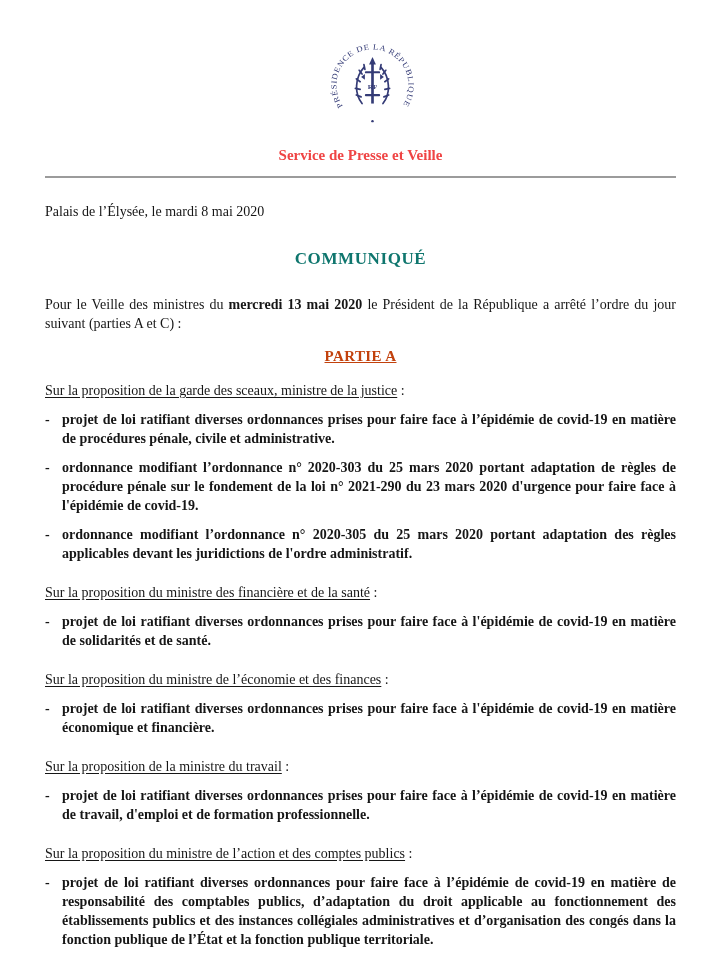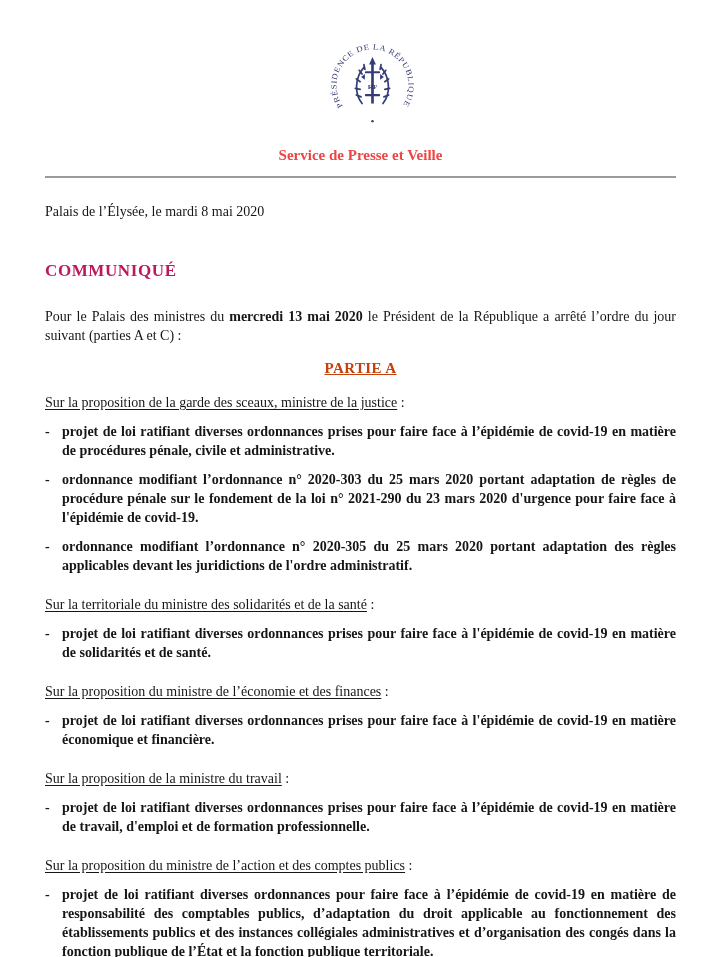--- a/index.html
+++ b/index.html
@@ -28,27 +28,27 @@
     border:none;
     border-top:2px solid #9b9b9b;
     height:0;
   }
   .dateline{
     margin:24px 0 0 0;
     font-size:14px;
     line-height:19px;
   }
   .doc-title{
-    margin:39px 0 0 0;
-    text-align:left;
+    margin:27px 0 0 0;
+    text-align:center;
     font-size:17px;
     font-weight:700;
     letter-spacing:0.6px;
     line-height:22px;
-    color:#be185d;
+    color:#0f766e;
   }
   .intro{
     margin:25px 0 0 0;
     font-size:14px;
     line-height:19px;
     text-align:justify;
   }
   .intro b{font-weight:700;}
   .partie{
     margin-top:14px;
@@ -113,21 +113,21 @@
   </div>
 
   <div class="service-line">Service de Presse et Veille</div>
 
   <hr class="header-rule">
 
   <p class="dateline">Palais de l’Élysée, le mardi 8 mai 2020</p>
 
   <h1 class="doc-title">COMMUNIQUÉ</h1>
 
-  <p class="intro"><span>Pour le Palais des ministres du </span><b>mercredi 13 mai 2020</b><span> le Président de la République a arrêté l’ordre du jour suivant (parties A et C) :</span></p>
+  <p class="intro"><span>Pour le Veille des ministres du </span><b>mercredi 13 mai 2020</b><span> le Président de la République a arrêté l’ordre du jour suivant (parties A et C) :</span></p>
 
   <div class="partie">
     <a>PARTIE A</a>
   </div>
 
   <div class="section first">
     <p class="shead"><span class="u">Sur la proposition de la garde des sceaux, ministre de la justice</span><span> :</span></p>
     <div class="bullet">
       <span class="dash">-</span>
       <p class="btext">projet de loi ratifiant diverses ordonnances prises pour faire face à l’épidémie de covid-19 en matière de procédures pénale, civile et administrative.</p>
@@ -136,21 +136,21 @@
       <span class="dash">-</span>
       <p class="btext">ordonnance modifiant l’ordonnance n° 2020-303 du 25 mars 2020 portant adaptation de règles de procédure pénale sur le fondement de la loi n° 2021-290 du 23 mars 2020 d'urgence pour faire face à l'épidémie de covid-19.</p>
     </div>
     <div class="bullet">
       <span class="dash">-</span>
       <p class="btext">ordonnance modifiant l’ordonnance n° 2020-305 du 25 mars 2020 portant adaptation des règles applicables devant les juridictions de l'ordre administratif.</p>
     </div>
   </div>
 
   <div class="section">
-    <p class="shead"><span class="u">Sur la territoriale du ministre des solidarités et de la santé</span><span> :</span></p>
+    <p class="shead"><span class="u">Sur la proposition du ministre des financière et de la santé</span><span> :</span></p>
     <div class="bullet">
       <span class="dash">-</span>
       <p class="btext">projet de loi ratifiant diverses ordonnances prises pour faire face à l'épidémie de covid-19 en matière de solidarités et de santé.</p>
     </div>
   </div>
 
   <div class="section">
     <p class="shead"><span class="u">Sur la proposition du ministre de l’économie et des finances</span><span> :</span></p>
     <div class="bullet">
       <span class="dash">-</span>

